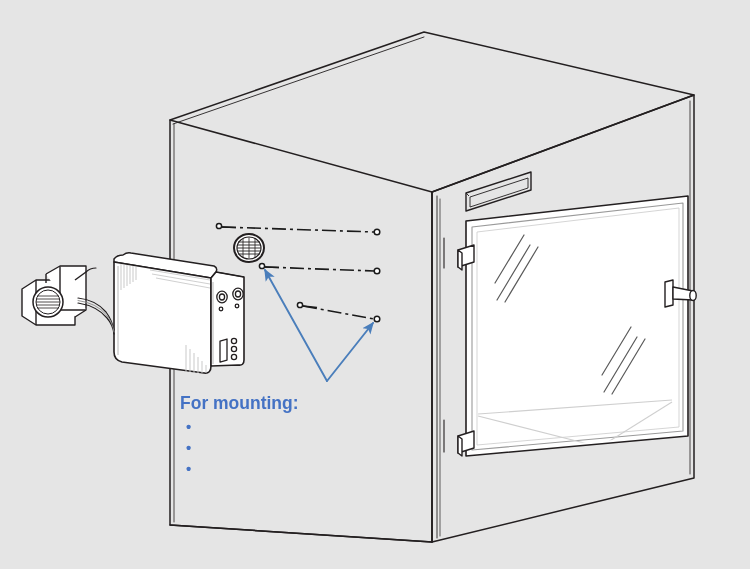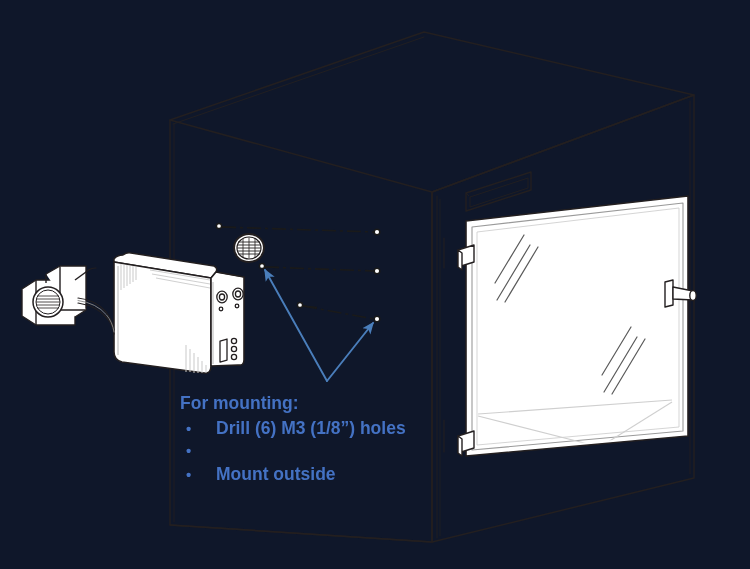--- a/index.html
+++ b/index.html
@@ -8,21 +8,21 @@
     padding: 0;
     background: #ffffff;
   }
   body {
     font-family: "Liberation Sans", sans-serif;
   }
   #canvas-root {
     position: relative;
     width: 750px;
     height: 569px;
-    background: #0f172a;
+    background: #e5e5e5;
     overflow: hidden;
   }
   #diagram-svg {
     position: absolute;
     left: 0;
     top: 0;
     width: 750px;
     height: 569px;
   }
   .note-block {
@@ -276,25 +276,23 @@
       <path d="M327,381 L373,323" marker-end="url(#blue-arrowhead)"></path>
     </g>
 
   </svg>
 
   <div class="note-block">
     <div class="note-heading">For mounting:</div>
     <ul class="note-list">
       <li class="note-item">
         <span class="note-bullet">•</span>
-        <span class="note-text">Drill (6) M3 (1/8”) holes</span>
       </li>
       <li class="note-item">
         <span class="note-bullet">•</span>
       </li>
       <li class="note-item">
         <span class="note-bullet">•</span>
-        <span class="note-text">Mount outside</span>
       </li>
     </ul>
   </div>
 
 </div>
 
 </body></html>

